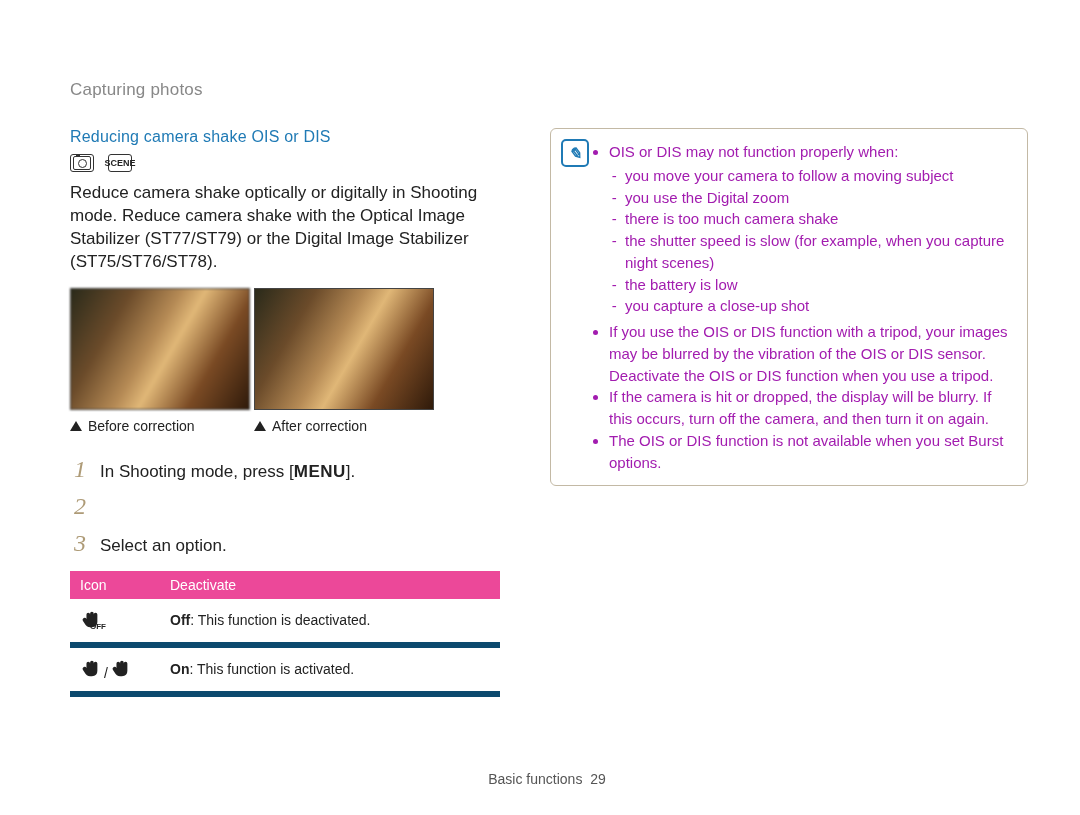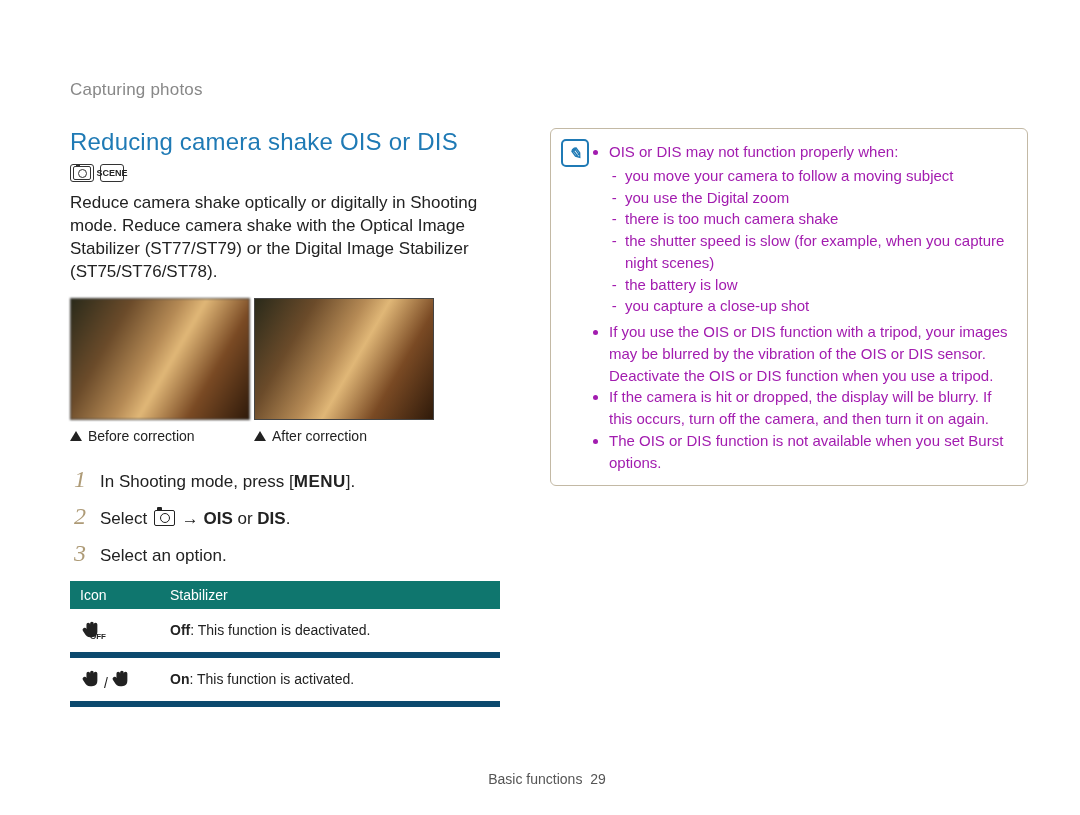--- a/index.html
+++ b/index.html
@@ -1,22 +1,22 @@
 <!DOCTYPE html>
 <html><head>
 <meta charset="utf-8">
 <style>
   html,body{margin:0;padding:0;background:#fff;font-family:Arial,Helvetica,sans-serif;color:#222;}
   .page{width:1080px;height:815px;position:relative;box-sizing:border-box;padding:80px 52px 40px 70px;}
   .crumb{font-size:17px;color:#888;font-weight:300;letter-spacing:.2px;}
   .columns{display:flex;gap:50px;margin-top:28px;}
   .col{flex:0 0 430px;}
   .col2{flex:1;}
-  h1.title{font-size:24px;font-weight:400;color:#1f7ab5;margin:0 0 8px 0;letter-spacing:.2px;}
-  .mode-icons{display:flex;gap:6px;margin-bottom:10px;align-items:flex-end;}
+  h1.title{font-size:16px;font-weight:400;color:#1f7ab5;margin:0 0 8px 0;letter-spacing:.2px;}
+  .mode-icons{display:flex;gap:14px;margin-bottom:10px;align-items:flex-end;}
   .micon{width:22px;height:16px;border:1.5px solid #333;border-radius:3px;display:flex;align-items:center;justify-content:center;font-size:9px;font-weight:700;}
   .cam-small{display:inline-block;width:16px;height:12px;border:1px solid #333;border-radius:2px;position:relative;}
   .cam-small::before{content:"";position:absolute;top:-3px;left:2px;width:4px;height:3px;background:#333;border-radius:1px;}
   .cam-small::after{content:"";position:absolute;top:2px;left:4px;width:7px;height:7px;border:1px solid #333;border-radius:50%;}
   .intro{font-size:17px;line-height:1.35;color:#222;}
   .samples{display:flex;gap:6px;margin-top:14px;}
   .sample{width:178px;}
   .thumb{width:178px;height:120px;background:linear-gradient(120deg,#2a2a1a 0%,#6b4b2a 25%,#b58a55 45%,#e0b777 55%,#7a4a24 75%,#2f1a0a 100%);border:1px solid #444;position:relative;}
   .thumb.blur{filter:blur(1.2px);}
   .cap{font-size:14px;margin-top:8px;color:#222;}
@@ -24,21 +24,21 @@
   ol.steps{list-style:none;padding:0;margin:22px 0 0 0;}
   ol.steps>li{display:flex;align-items:baseline;gap:10px;margin-bottom:10px;}
   .num{font-size:24px;color:#ae9b77;font-style:italic;font-family:Georgia,serif;width:20px;text-align:center;}
   .stxt{font-size:17px;color:#222;}
   .menu-label{font-family:Arial,Helvetica,sans-serif;font-weight:700;letter-spacing:.5px;}
   .cam-inline{display:inline-block;width:19px;height:14px;border:1.5px solid #222;border-radius:2px;position:relative;vertical-align:-2px;margin:0 2px;}
   .cam-inline::before{content:"";position:absolute;top:-4px;left:2px;width:5px;height:4px;background:#222;border-radius:1px;}
   .cam-inline::after{content:"";position:absolute;top:2px;left:5px;width:8px;height:8px;border:1.5px solid #222;border-radius:50%;}
   .bold{font-weight:700;}
   table.opt{width:100%;border-collapse:collapse;margin-top:14px;font-size:14px;}
-  table.opt th{background:#0f766e;color:#fff;text-align:left;font-weight:400;padding:6px 10px;}
+  table.opt th{background:#ec4899;color:#fff;text-align:left;font-weight:400;padding:6px 10px;}
   table.opt td{padding:10px 10px;border-bottom:6px solid #0c4a6e;vertical-align:middle;}
   .hand{display:inline-block;width:22px;height:20px;position:relative;}
   .hand svg{width:22px;height:20px;}
   .sub{font-size:8px;font-weight:700;position:absolute;bottom:-2px;right:-4px;}
   .notebox{border:1px solid #c3b9a5;border-radius:6px;padding:12px 14px 12px 44px;position:relative;background:#fff;}
   .nb-icon{position:absolute;left:10px;top:10px;width:24px;height:24px;border:2px solid #1f7ab5;border-radius:5px;color:#1f7ab5;display:flex;align-items:center;justify-content:center;font-weight:700;font-style:italic;font-family:Georgia,serif;}
   .notebox ul{margin:0;padding-left:14px;font-size:15px;line-height:1.45;color:#a21caf;}
   .notebox ul ul{list-style:'-  ';padding-left:16px;margin:2px 0 4px 0;}
   .footer{position:absolute;bottom:28px;left:14px;right:0;text-align:center;font-size:14px;color:#555;}
 </style>
@@ -74,35 +74,32 @@
 
       <ol class="steps">
         <li>
           <span class="num">1</span>
           <span class="stxt">
             <span>In Shooting mode, press [</span><span class="menu-label">MENU</span><span>].</span>
           </span>
         </li>
         <li>
           <span class="num">2</span>
-          <span class="stxt">
-            <span>Select </span><span class="cam-inline"></span><span> → </span><span class="bold">OIS</span><span> or </span><span class="bold">DIS</span><span>.</span>
-          </span>
         </li>
         <li>
           <span class="num">3</span>
           <span class="stxt">Select an option.</span>
         </li>
       </ol>
 
       <table class="opt">
         <thead>
           <tr>
             <th style="width:70px">Icon</th>
-            <th>Stabilizer</th>
+            <th>Deactivate</th>
           </tr>
         </thead>
         <tbody>
           <tr>
             <td>
               <span class="hand">
                 <svg viewBox="0 0 24 22">
                     <path d="M7 12 V6 q0-2 2-2 q2 0 2 2 V5 q0-2 2-2 q2 0 2 2 V6 q0-2 2-2 q2 0 2 2 v8 q0 6 -6 6 h-2 q-4 0 -6-4 l-2-3 q-1-2 1-3 q2-1 3 1z" fill="#222"></path>
                   </svg>
                 <span class="sub">OFF</span>

